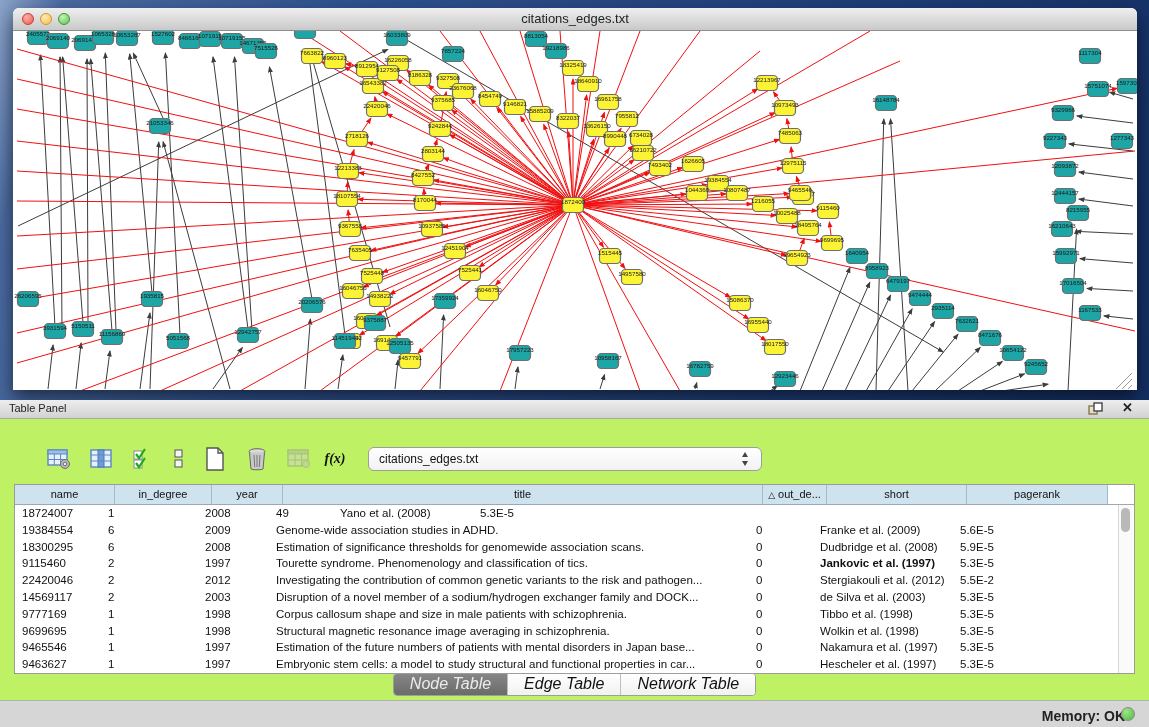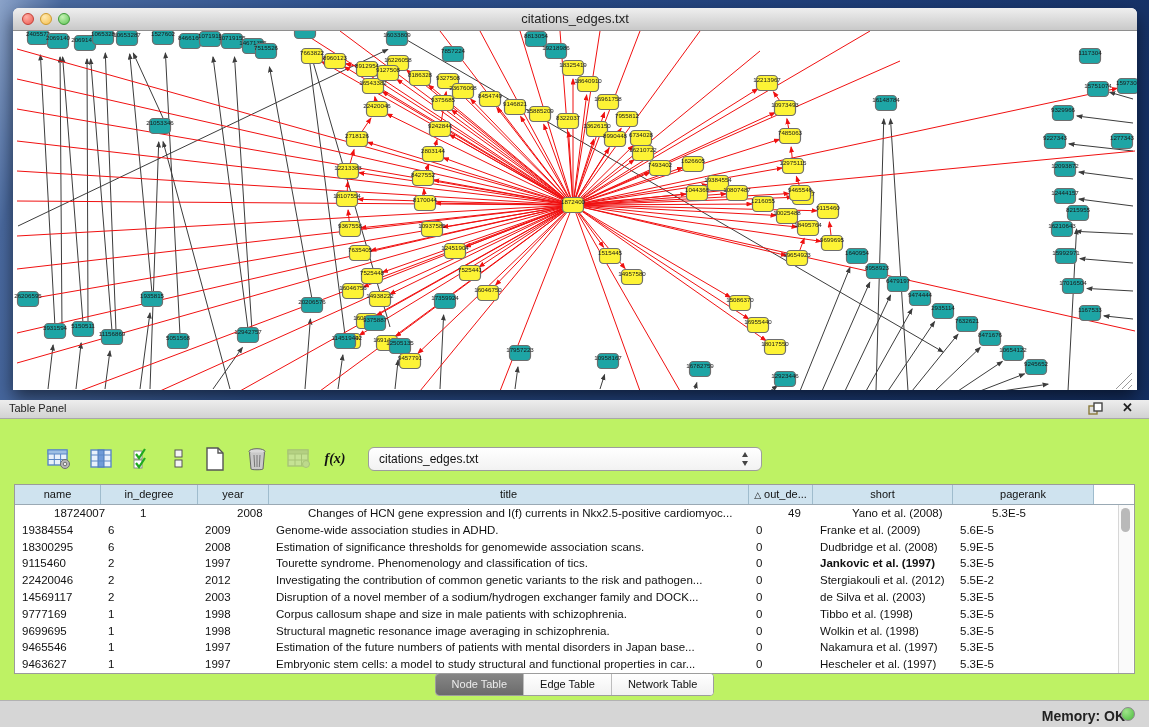--- a/index.html
+++ b/index.html
@@ -45,22 +45,22 @@
   .tbody{font-size:11.5px;color:#111;}
   .trow{display:flex;height:16.8px;line-height:16.8px;white-space:nowrap;}
   .td{box-sizing:border-box;padding-left:7px;overflow:hidden;text-overflow:clip;}
   .vscroll{position:absolute;right:1px;top:20px;width:14px;height:168px;
     background:#fafafa;border-left:1px solid #d7d7d7;}
   .vthumb{position:absolute;left:2px;top:3px;width:9px;height:24px;border-radius:5px;
     background:#b9b9b9;}
   .tabbar{position:absolute;left:0;top:273px;width:100%;height:24px;display:flex;justify-content:center;}
   .seg{display:flex;height:21px;border:1px solid #9d9d9d;border-radius:4px;overflow:hidden;
     background:#fff;}
-  .segb{padding:0 16px;font-size:11px;line-height:20px;color:#111;
-    background:linear-gradient(#ffffff,#f1f1f1);border-right:1px solid #bdbdbd;cursor:default;}
+  .segb{padding:0 16px;font-size:16px;line-height:20px;color:#111;
+    background:linear-gradient(#ffffff,#f1f1f1);border-right:1px solid #bdbdbd;cursor:default;font-style:italic;}
   .segb:last-child{border-right:none;}
   .segb.sel{background:linear-gradient(#868686,#6b6b6b);color:#ececec;}
   .statusbar{position:absolute;left:0;top:300px;width:100%;height:27px;
     background:#d6d6d6;border-top:1px solid #b2b2b2;}
   .mem{position:absolute;right:24px;top:7px;font-size:14px;color:#222;font-weight:bold;}
   .memdot{position:absolute;right:14px;top:6px;width:14px;height:14px;border-radius:50%;
     background:radial-gradient(circle at 35% 30%,#9fe48a,#4cbc3e);border:1px solid #8a8a8a;box-sizing:border-box;}
 </style>
 </head>
 <body>
@@ -586,34 +586,33 @@
       <span class="cval">citations_edges.txt</span>
       <svg class="arr" viewBox="0 0 8 16">
         <path d="M4,1 L7,6 L1,6 z" fill="#444"></path>
         <path d="M4,15 L7,10 L1,10 z" fill="#444"></path>
       </svg>
     </div>
   </div>
 
   <div class="tablebox">
     <div class="thead" id="thead">
-        <div class="th" style="width: 86px;"><span>name</span></div>
+        <div class="th" style="width: 100px;"><span>name</span></div>
         <div class="th" style="width: 97px;"><span>in_degree</span></div>
         <div class="th" style="width: 71px;"><span>year</span></div>
         <div class="th" style="width: 480px;"><span>title</span></div>
         <div class="th" style="width: 64px;"><span class="sortg">△</span><span>out_de...</span></div>
         <div class="th" style="width: 140px;"><span>short</span></div>
         <div class="th" style="width: 141px;"><span>pagerank</span></div>
       </div>
     <div class="tbody" id="tbody">
         <div class="trow">
-          <div class="td" style="width: 86px; margin-left: 32px;">18724007</div>
+          <div class="td" style="width: 86px;">18724007</div>
           <div class="td" style="width: 97px;">1</div>
           <div class="td" style="width: 71px;">2008</div>
-          <div class="td" style="width: 480px;">Changes of HCN gene expression and I(f) currents in Nkx2.5-positive cardiomyoc...</div>
           <div class="td" style="width: 64px;">49</div>
           <div class="td" style="width: 140px;">Yano et al. (2008)</div>
           <div class="td" style="width: 141px;">5.3E-5</div>
         </div>
         <div class="trow">
           <div class="td" style="width: 86px;">19384554</div>
           <div class="td" style="width: 97px;">6</div>
           <div class="td" style="width: 71px;">2009</div>
           <div class="td" style="width: 480px;">Genome-wide association studies in ADHD.</div>
           <div class="td" style="width: 64px;">0</div>

